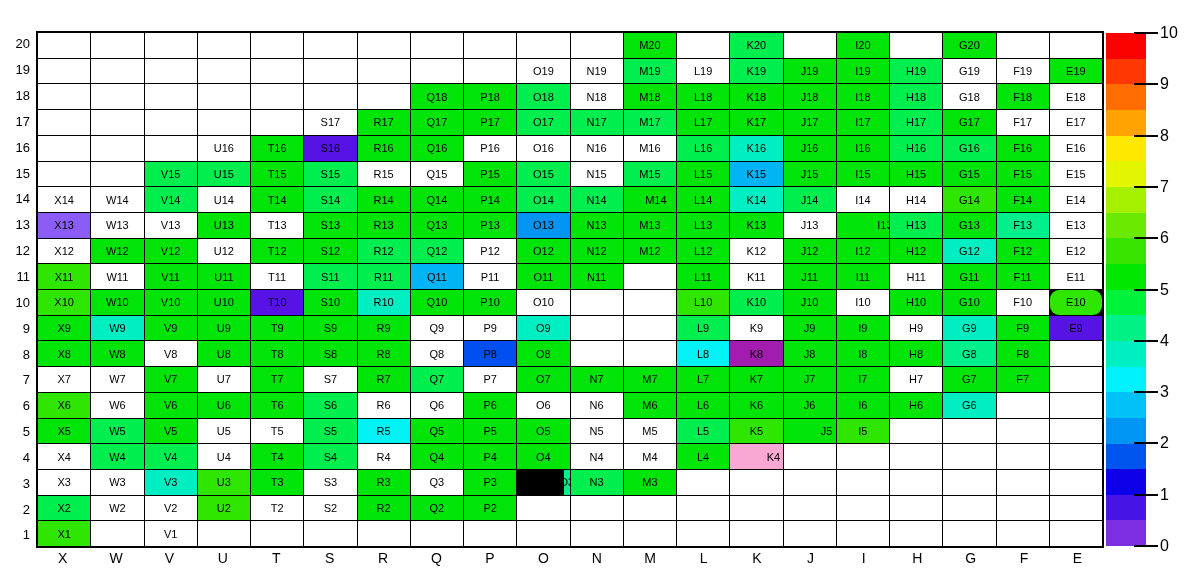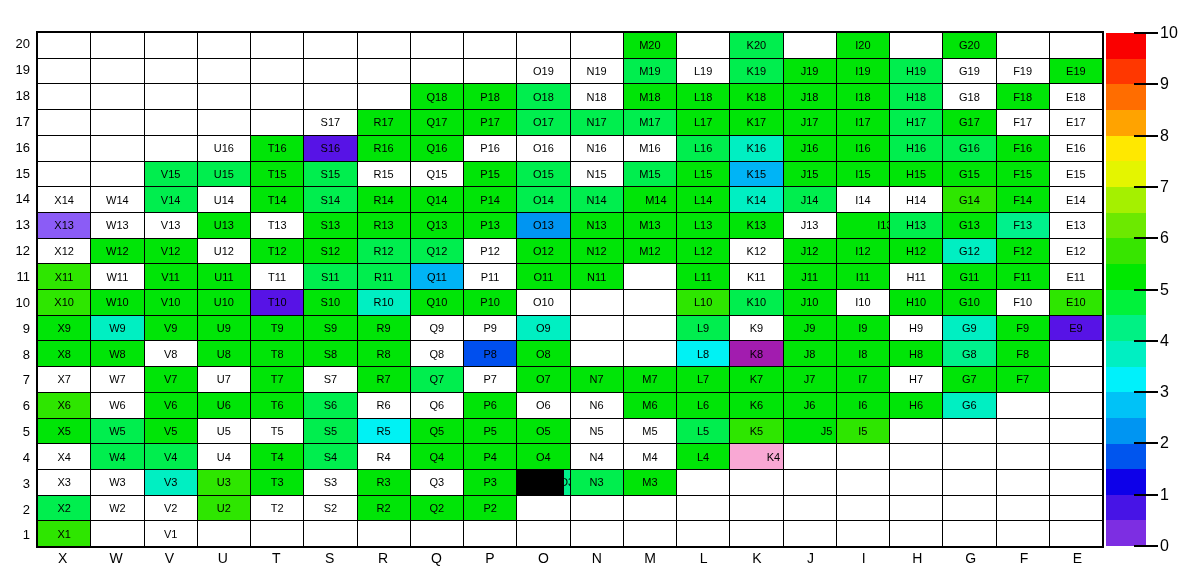--- a/index.html
+++ b/index.html
@@ -287,21 +287,21 @@
       <div class="cell" style="background: rgb(255, 255, 255);">O10</div>
       <div class="cell"></div>
       <div class="cell"></div>
       <div class="cell" style="background: rgb(46, 230, 0);">L10</div>
       <div class="cell" style="background: rgb(0, 238, 78);">K10</div>
       <div class="cell" style="background: rgb(0, 229, 7);">J10</div>
       <div class="cell" style="background: rgb(255, 255, 255);">I10</div>
       <div class="cell" style="background: rgb(0, 229, 7);">H10</div>
       <div class="cell" style="background: rgb(0, 229, 7);">G10</div>
       <div class="cell" style="background: rgb(255, 255, 255);">F10</div>
-      <div class="cell" style="background: rgb(46, 230, 0);">E10</div>
+      <div class="cell" style="background: rgb(46, 230, 0); border-radius: 9px;">E10</div>
       <div class="cell" style="background: rgb(0, 229, 7);">X9</div>
       <div class="cell" style="background: rgb(0, 239, 194);">W9</div>
       <div class="cell" style="background: rgb(0, 229, 7);">V9</div>
       <div class="cell" style="background: rgb(0, 229, 7);">U9</div>
       <div class="cell" style="background: rgb(0, 229, 7);">T9</div>
       <div class="cell" style="background: rgb(0, 229, 7);">S9</div>
       <div class="cell" style="background: rgb(0, 229, 7);">R9</div>
       <div class="cell" style="background: rgb(255, 255, 255);">Q9</div>
       <div class="cell" style="background: rgb(255, 255, 255);">P9</div>
       <div class="cell" style="background: rgb(0, 239, 194);">O9</div>

